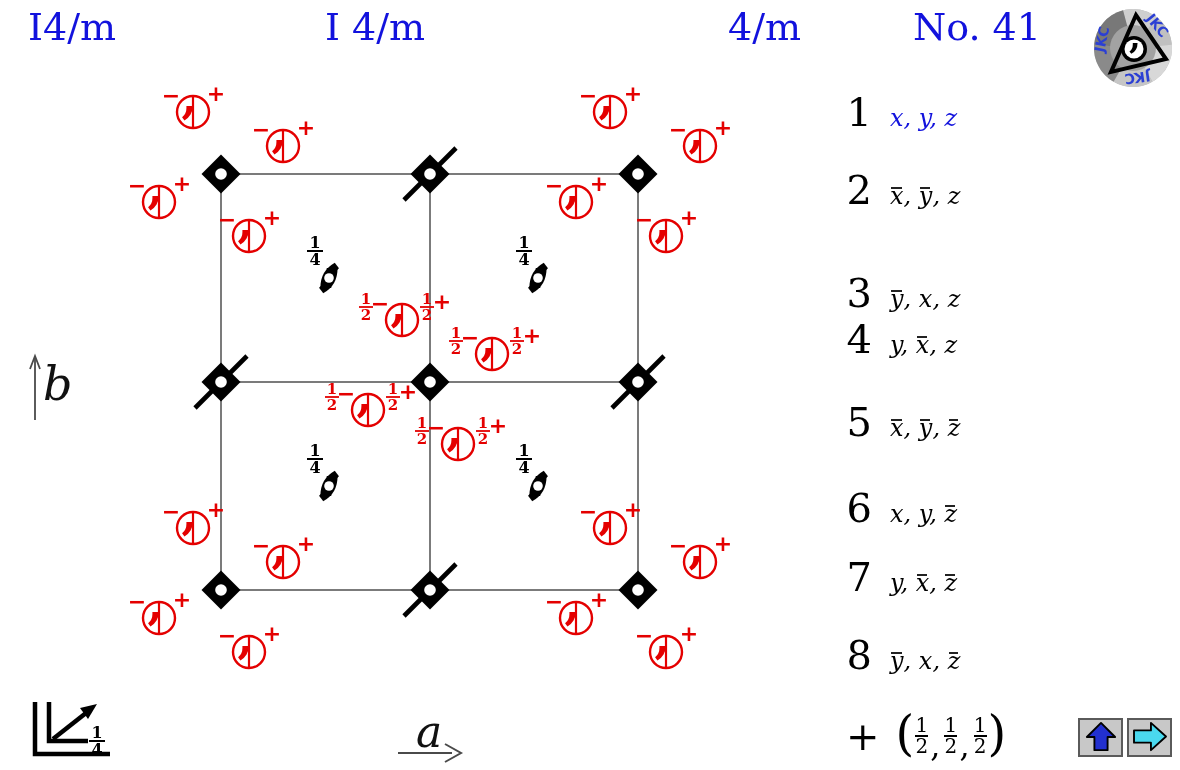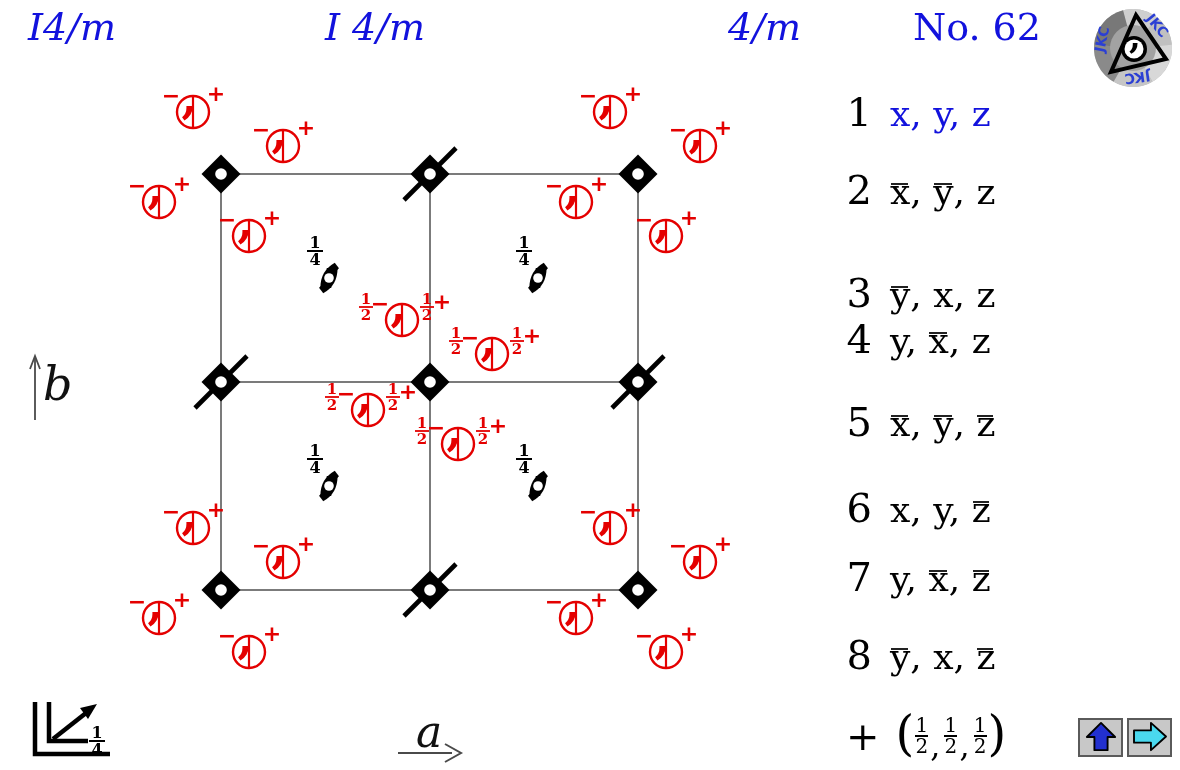--- a/index.html
+++ b/index.html
@@ -1,27 +1,27 @@
 <!DOCTYPE html>
 <html><head>
 <meta charset="utf-8">
 <style>
   html,body{margin:0;padding:0;background:#fff}
   body{width:1180px;height:770px;position:relative;overflow:hidden;
        font-family:"DejaVu Serif", serif;}
-  .hdr{position:absolute;top:5px;font-size:38px;font-style:italic;color:#1212dd;white-space:nowrap}
+  .hdr{position:absolute;top:5px;font-size:38px;color:#1212dd;white-space:nowrap}
   .hdr.upright{font-style:normal}
   #logo{position:absolute;left:1090px;top:4px}
   #diagram{position:absolute;left:0;top:0}
   
   #plist{position:absolute;left:846px;top:0;width:330px}
   .row{position:absolute;left:0;height:52px;line-height:52px;white-space:nowrap}
   .row .num{display:inline-block;width:26px;text-align:right;font-size:40px;color:#000;
             margin-right:18px;font-style:normal}
-  .row .coords{font-size:36px;color:#000}
+  .row .coords{font-size:24px;font-style:italic;color:#000}
   .row.hl .coords{color:#1212dd}
   .ov{position:relative;display:inline-block}
   .ov::before{content:"";position:absolute;left:1px;right:2px;top:17px;height:2.2px;background:#222}
   
   #trans{position:absolute;left:846px;top:711px;height:50px;display:flex;align-items:center;color:#000}
   #trans .t-plus{font-size:40px;margin-right:16px}
   #trans .t-par{font-size:48px;line-height:40px;padding-bottom:6px}
   .t-frac{display:inline-flex;flex-direction:column;align-items:center;margin:0 1px}
   .t-frac .fn,.t-frac .fd{font-size:20px;line-height:17px}
   .t-frac .fb{width:13px;height:1.8px;background:#000;margin:1.5px 0}
@@ -31,21 +31,21 @@
           border:2.5px solid #5a5a5a;padding:1px 0 0 1px;box-sizing:border-box;cursor:pointer}
   #btn-up{left:1078px}
   #btn-next{left:1127px}
 </style>
 </head>
 <body>
 
 <div class="hdr" style="left:28px">I4/m</div>
 <div class="hdr" style="left:325px">I 4/m</div>
 <div class="hdr" style="left:728px">4/m</div>
-<div class="hdr upright" style="left:913px">No. 62</div>
+<div class="hdr upright" style="left:913px">No. 41</div>
 
 <svg id="logo" width="86" height="84" viewBox="-43 -42 86 84">
   <g>
     <circle cx="0" cy="2" r="39" fill="#b0b0b0"></circle>
     <path d="M0,2 L-10,-35.7 A39,39 0 0 1 24,-28.6 Z" fill="#cfcfcf"></path>
     <path d="M0,2 L24,-28.6 A39,39 0 0 1 38.9,-1.2 Z" fill="#c0c0c0"></path>
     <path d="M0,2 L38.9,-1.2 A39,39 0 0 1 19.5,35.8 Z" fill="#d8d8d8"></path>
     <path d="M0,2 L19.5,35.8 A39,39 0 0 1 -19.5,35.8 Z" fill="#c6c6c6"></path>
     <path d="M0,2 L-19.5,35.8 A39,39 0 0 1 -38.9,-1.2 Z" fill="#8a8a8a"></path>
     <path d="M0,2 L-38.9,-1.2 A39,39 0 0 1 -10,-35.7 Z" fill="#787878"></path>

